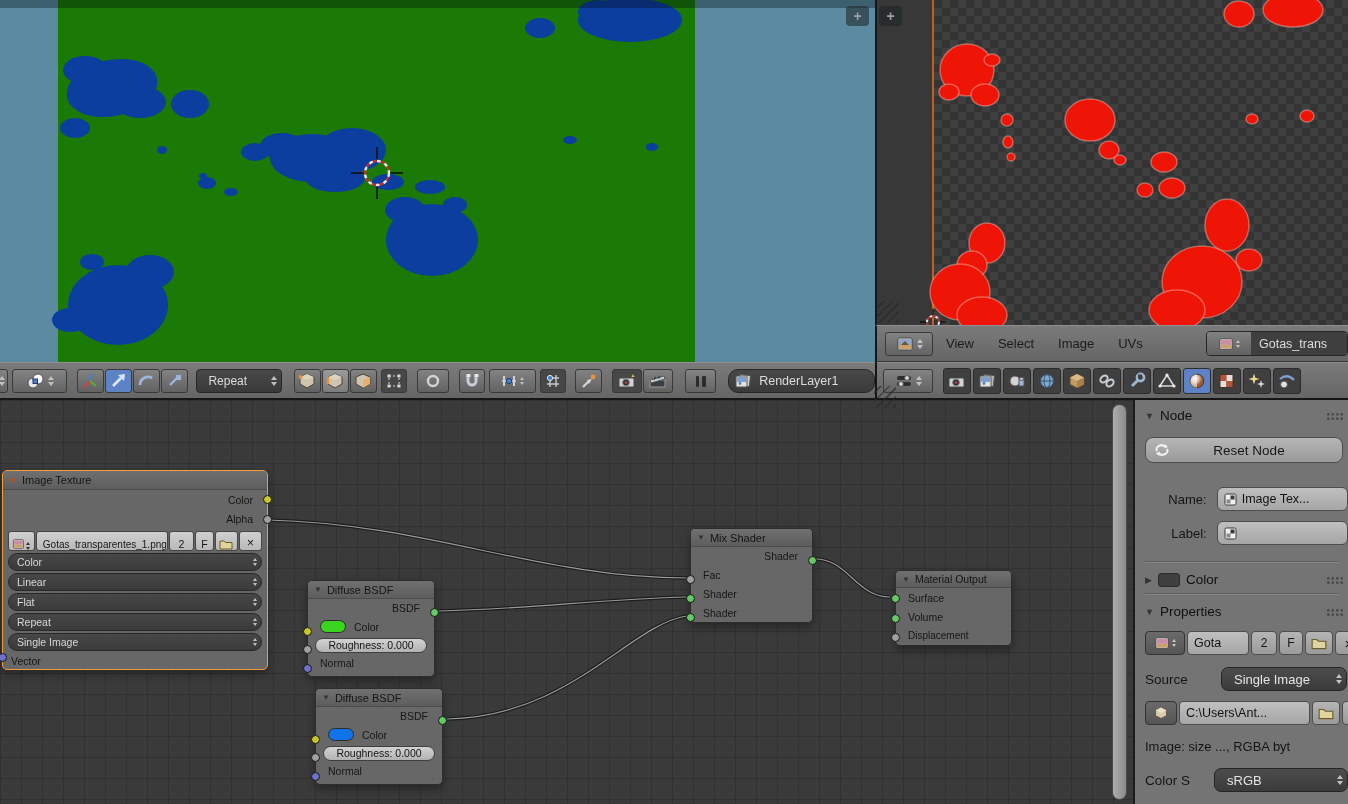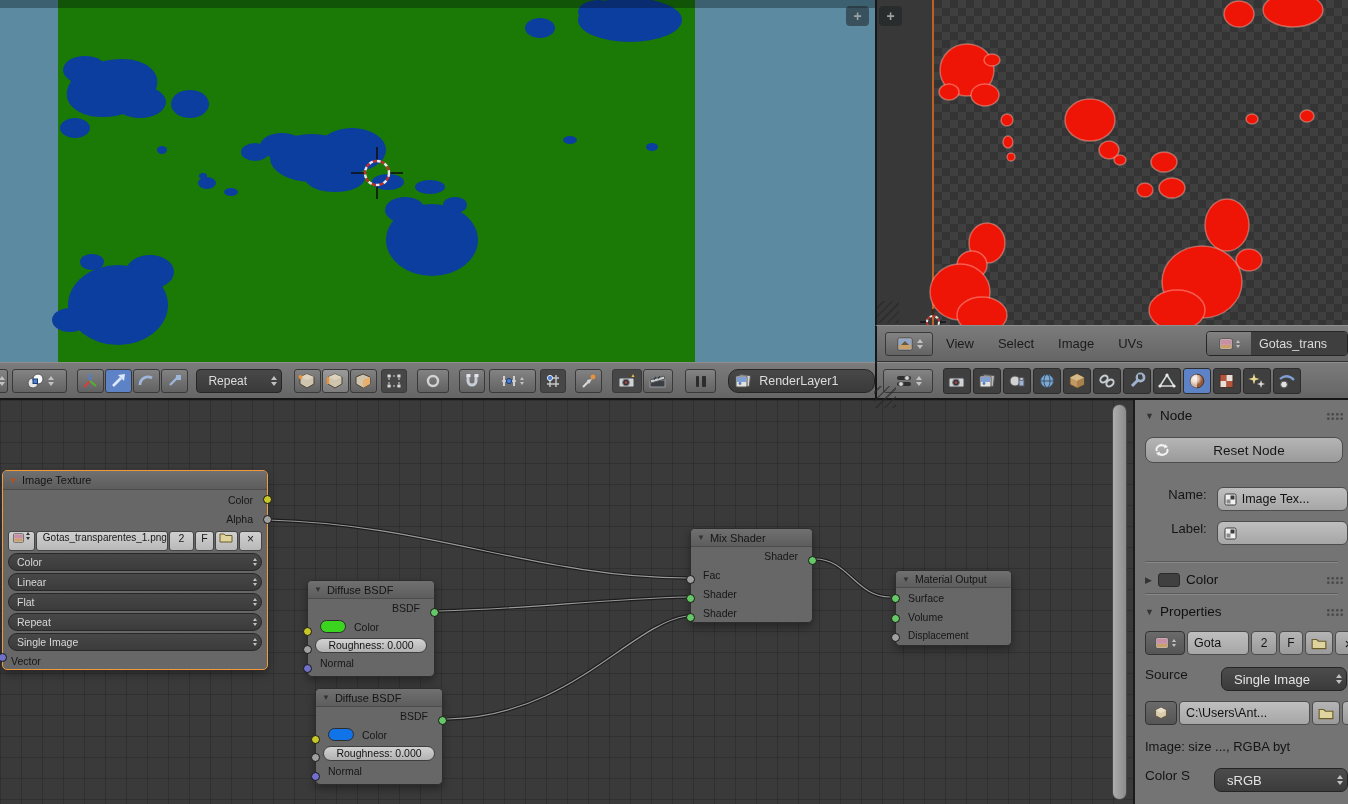--- a/index.html
+++ b/index.html
@@ -47,28 +47,28 @@
   .nrow.right{justify-content:flex-end;padding-right:14px;}
   .sk{position:absolute;width:9px;height:9px;border-radius:50%;border:1px solid #161616;}
   .sky{background:#c7c729;} .skgr{background:#a0a0a0;} .skg{background:#66c766;} .skp{background:#7070c8;}
   .ndrop{height:18px;margin:2px 5px 0 5px;display:flex;align-items:center;padding-left:8px;
          background:linear-gradient(#474747,#3b3b3b);border:1px solid #282828;border-radius:9px;
          color:#d8d8d8;font-size:10.5px;}
   .nslider{height:15px;flex:1;display:flex;align-items:center;justify-content:center;
            background:linear-gradient(#d2d2d2,#b2b2b2);border:1px solid #3f3f3f;border-radius:8px;
            color:#141414;font-size:10.5px;}
   .swatch{width:26px;height:13px;border-radius:7px;border:1px solid #2c2c2c;margin-right:8px;}
-  .chip{display:flex;align-items:flex-start;justify-content:center;height:20px;
+  .chip{display:flex;align-items:flex-end;justify-content:center;height:20px;
         background:linear-gradient(#d0d0d0,#b9b9b9);border:1px solid #454545;border-radius:3px;
         color:#181818;font-size:10.5px;}
 
   
   .n-panel{position:absolute;left:1133px;top:400px;width:215px;height:404px;background:#747474;
            border-left:2px solid #1c1c1c;overflow:hidden;padding:6px 0 0 10px;color:#151515;}
-  .prow{display:flex;}
+  .prow{display:flex;align-items:center;}
   .phead{font-size:13.5px;color:#101010;display:flex;align-items:center;gap:6px;}
   .dots{width:18px;height:8px;margin-left:auto;margin-right:4px;
         background-image:radial-gradient(circle,#454545 1.1px,transparent 1.4px);
         background-size:4.5px 4.5px;}
   .divider{height:0;border-top:1px solid #5c5c5c;border-bottom:1px solid #888;
            margin:3px 10px 9px 0;}
   .field-light{display:flex;align-items:center;height:24px;padding:0 6px;gap:5px;
         background:linear-gradient(#bfbfbf,#a6a6a6);border:1px solid #4d4d4d;border-radius:6px;
         color:#121212;font-size:12.5px;white-space:nowrap;overflow:hidden;}
   .pill-dark2{display:flex;align-items:center;height:24px;padding-left:12px;

